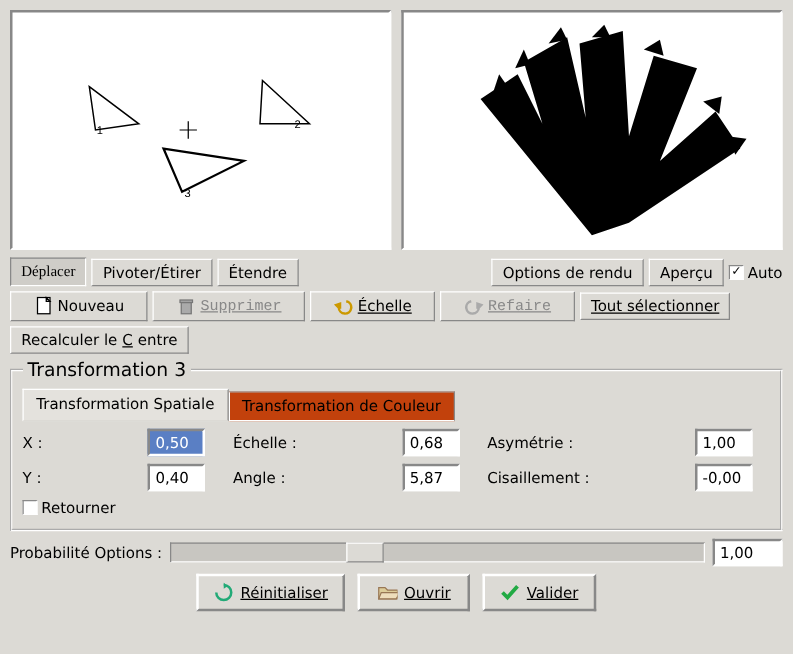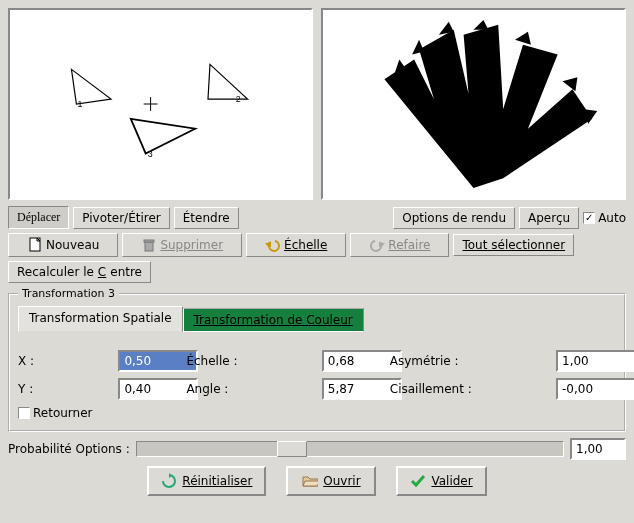--- a/index.html
+++ b/index.html
@@ -73,68 +73,67 @@
     border: 1px solid;
     border-color: #fff #888 #888 #fff;
     background: #dcdad5;
     padding: 3px 18px;
     cursor: pointer;
     display: inline-flex;
     align-items: center;
     gap: 3px;
     font-size: 12px;
   }
-  .disabled { color: #888; }
+  .disabled { color: #888; font-family: Liberation Mono, monospace; }
   .under { text-decoration: underline; }
   fieldset {
     border: 2px groove #fff;
     margin: 4px 0;
     padding: 6px 8px 8px;
   }
   legend {
     padding: 0 4px;
-    font-size: 11px;
+    font-size: 15px;
   }
   .tabs {
     display: flex;
-    margin-bottom: 18px;
+    margin-bottom: 6px;
   }
   .tab {
     border: 1px solid;
     border-color: #fff #888 #fff #fff;
     background: #dcdad5;
     padding: 4px 10px;
     cursor: pointer;
     position: relative;
   }
   .tab.active {
     border-bottom-color: #dcdad5;
     z-index: 2;
     background: #e4e2dd;
   }
   .tab.inactive {
     border-top-color: #aaa;
-    background: #15803d;
+    background: #c2410c;
     margin-top: 2px;
-    text-decoration: underline;
   }
   .form-grid {
     display: grid;
     grid-template-columns: auto 60px auto 60px auto 60px;
     gap: 6px 8px;
     align-items: center;
     margin-bottom: 6px;
   }
   .input {
     border: 2px solid;
     border-color: #888 #fff #fff #888;
     background: #fff;
     padding: 2px 4px;
     font-size: 12px;
-    width: 80px;
+    width: 46px;
   }
   .input.sel {
     background: #5a7fc4;
     color: #fff;
   }
   .prob-row {
     display: flex;
     align-items: center;
     gap: 6px;
     margin: 6px 0;
@@ -153,21 +152,21 @@
     left: 33%;
     width: 30px;
     height: 16px;
     border: 1px solid;
     border-color: #fff #888 #888 #fff;
     background: #dcdad5;
   }
   .bottom-row {
     display: flex;
     justify-content: center;
-    gap: 20px;
+    gap: 10px;
     margin-top: 6px;
   }
   .bigbtn {
     border: 2px solid;
     border-color: #fff #888 #888 #fff;
     background: #dcdad5;
     padding: 5px 12px;
     cursor: pointer;
     display: inline-flex;
     align-items: center;

